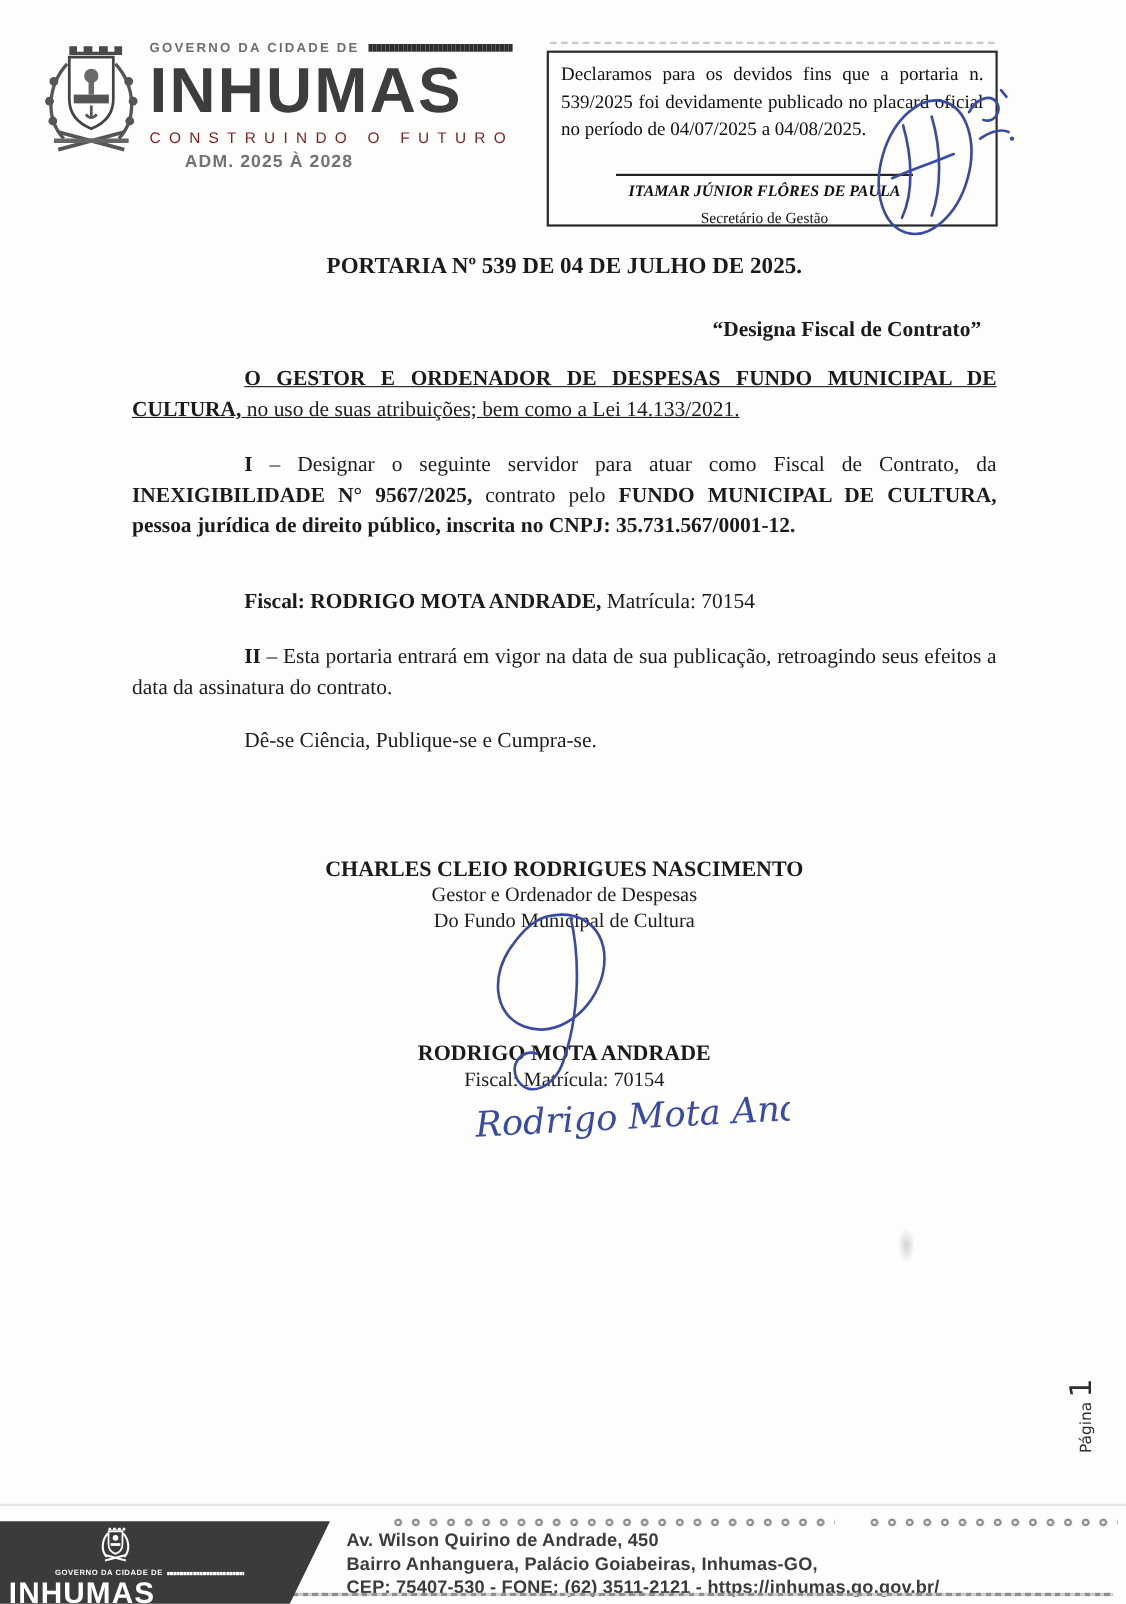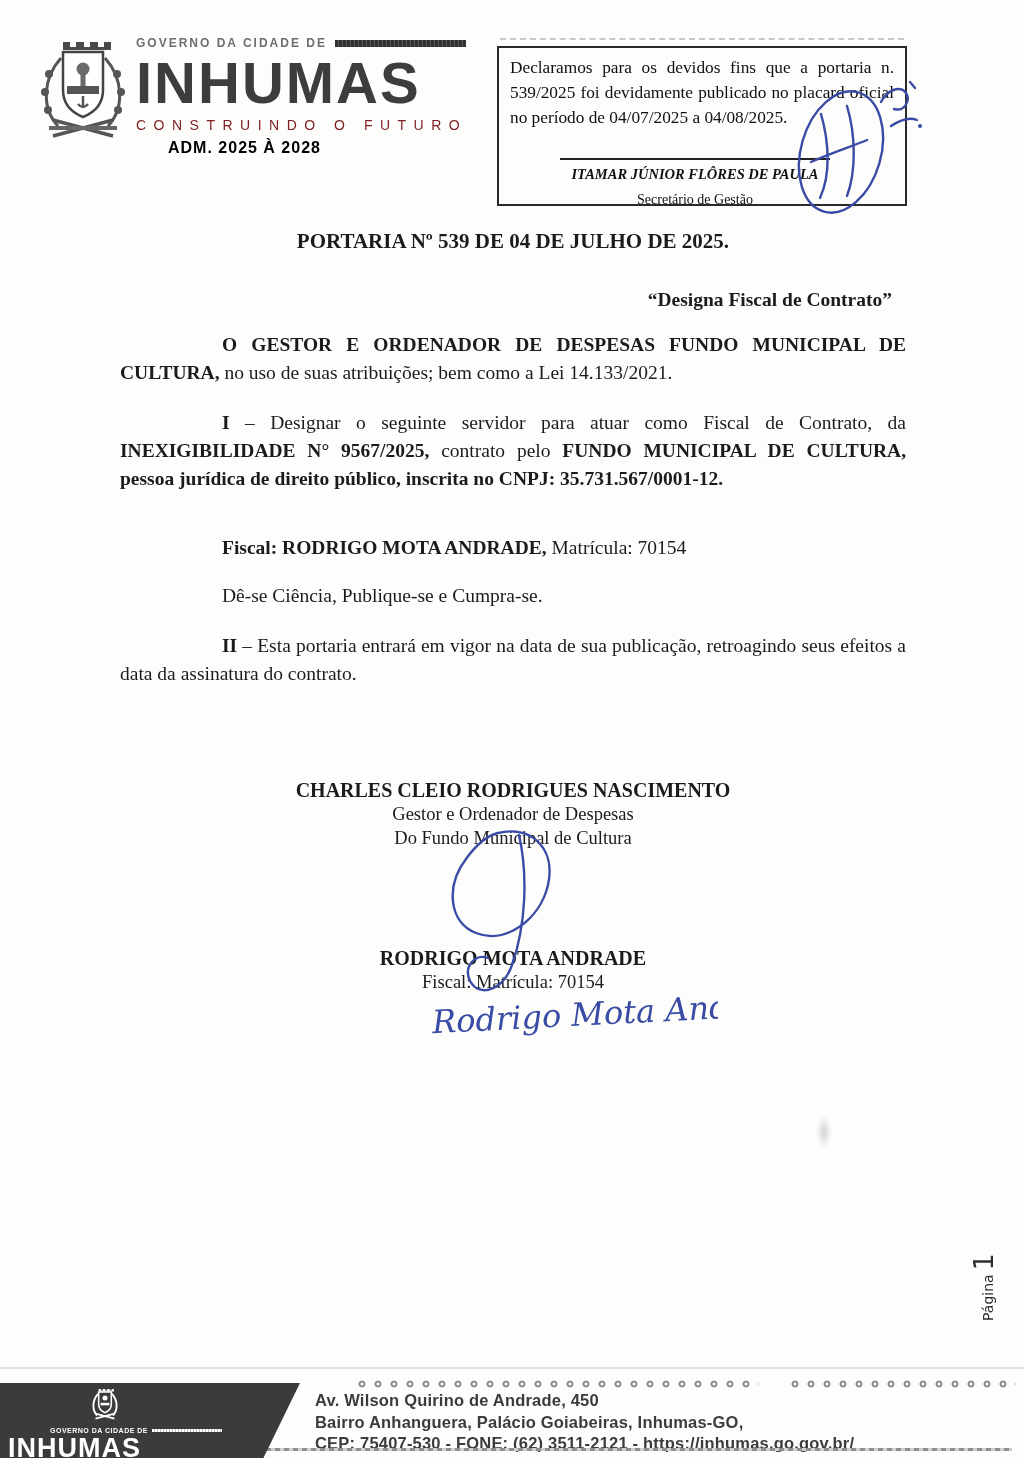--- a/index.html
+++ b/index.html
@@ -12,40 +12,40 @@
   #logo-col{left:136px;top:36px;width:330px;}
   .gov-row{display:flex;align-items:center;gap:8px;}
   .gov-text{font-family:"Liberation Sans",sans-serif;font-size:12px;font-weight:bold;
             letter-spacing:2px;color:#6e6e6e;white-space:nowrap;}
   .gov-bar{width:138px;height:7px;background:repeating-linear-gradient(90deg,#2f2f2f 0 3px,#5a5a5a 3px 4px);}
   .logo-name{font-family:"Liberation Sans",sans-serif;font-size:58px;font-weight:bold;
              letter-spacing:2px;color:#3d3d3f;line-height:1;margin-top:4px;}
   .logo-tagline{font-family:"Liberation Sans",sans-serif;font-size:14px;letter-spacing:7.5px;
                 color:#7f1d1d;margin-top:5px;white-space:nowrap;}
   .logo-adm{font-family:"Liberation Sans",sans-serif;font-size:16px;font-weight:bold;
-            color:#000000;margin-top:6px;margin-left:32px;letter-spacing:1px;}
+            color:#737373;margin-top:6px;margin-left:32px;letter-spacing:1px;}
 
   
   #decl-dashes{left:500px;top:38px;width:404px;border-top:2px dashed #c9c9c9;}
   #declaration-box{left:497px;top:46px;width:384px;height:142px;border:2px solid #2a2a2a;
                    padding:7px 11px;font-size:17.3px;line-height:25px;text-align:justify;color:#101010;}
   .decl-sig{width:270px;margin:28px 0 0 50px;text-align:center;}
   .decl-sig-line{border-top:2px solid #222;margin-bottom:2px;}
   .decl-sig-name{font-size:14.5px;font-weight:bold;font-style:italic;white-space:nowrap;}
   .decl-sig-role{font-size:14px;}
   .sig-stroke{fill:none;stroke:#3a4ba5;stroke-width:2.4;stroke-linecap:round;}
 
   
   #main{left:120px;top:215px;width:786px;font-size:19.5px;line-height:28px;text-align:justify;}
   #main p{margin:0;}
   .b{font-weight:bold;}
   .doc-title{text-align:center;font-weight:bold;font-size:21px;margin-top:12px !important;}
   .doc-subject{text-align:right;font-weight:bold;padding-right:14px;margin-top:31px !important;}
   .indent{text-indent:102px;}
-  .p-preamble{margin-top:17px !important;}
+  .p-preamble{margin-top:17px !important;text-decoration:underline;}
   .p-resolve{margin-top:17px !important;font-weight:bold;text-align:left;}
   .p-item1{margin-top:22px !important;}
   .p-fiscal{margin-top:41px !important;text-align:left;}
   .p-item2{margin-top:22px !important;}
   .p-closing{margin-top:20px !important;text-align:left;}
   .p-gabinete{margin-top:18px !important;font-weight:bold;}
 
   
   .sig-manager{margin-top:90px;text-align:center;}
   .sig-name{font-weight:bold;font-size:20px;line-height:24px;}
@@ -141,22 +141,22 @@
   <path class="sig-stroke" d="M 128 54 C 137 48, 147 45, 154 48"></path>
   <circle cx="157" cy="54" r="2" fill="#3a4ba5"></circle>
 </svg>
 
 <div id="main" class="abs">
   <p class="doc-title">PORTARIA Nº 539 DE 04 DE JULHO DE 2025.</p>
   <p class="doc-subject">“Designa Fiscal de Contrato”</p>
   <p class="indent p-preamble"><span class="b">O GESTOR E ORDENADOR DE DESPESAS FUNDO MUNICIPAL DE CULTURA,</span><span> no uso de suas atribuições; bem como a Lei 14.133/2021.</span></p>
   <p class="indent p-item1"><span class="b">I</span><span> – Designar o seguinte servidor para atuar como Fiscal de Contrato, da </span><span class="b">INEXIGIBILIDADE N° 9567/2025,</span><span> contrato pelo </span><span class="b">FUNDO MUNICIPAL DE CULTURA, pessoa jurídica de direito público, inscrita no CNPJ: 35.731.567/0001-12.</span></p>
   <p class="indent p-fiscal"><span class="b">Fiscal: RODRIGO MOTA ANDRADE,</span><span> Matrícula: 70154</span></p>
+  <p class="indent p-item2"><span class="b">II</span><span> – Esta portaria entrará em vigor na data de sua publicação, retroagindo seus efeitos a data da assinatura do contrato.</span></p>
   <p class="indent p-closing">Dê-se Ciência, Publique-se e Cumpra-se.</p>
-  <p class="indent p-item2"><span class="b">II</span><span> – Esta portaria entrará em vigor na data de sua publicação, retroagindo seus efeitos a data da assinatura do contrato.</span></p>
 
   <div class="sig-manager">
     <div class="sig-name">CHARLES CLEIO RODRIGUES NASCIMENTO</div>
     <div class="sig-role">Gestor e Ordenador de Despesas</div>
     <div class="sig-role">Do Fundo Municipal de Cultura</div>
   </div>
 
   <div class="sig-fiscal">
     <div class="sig-name">RODRIGO MOTA ANDRADE</div>
     <div class="sig-role">Fiscal: Matrícula: 70154</div>

